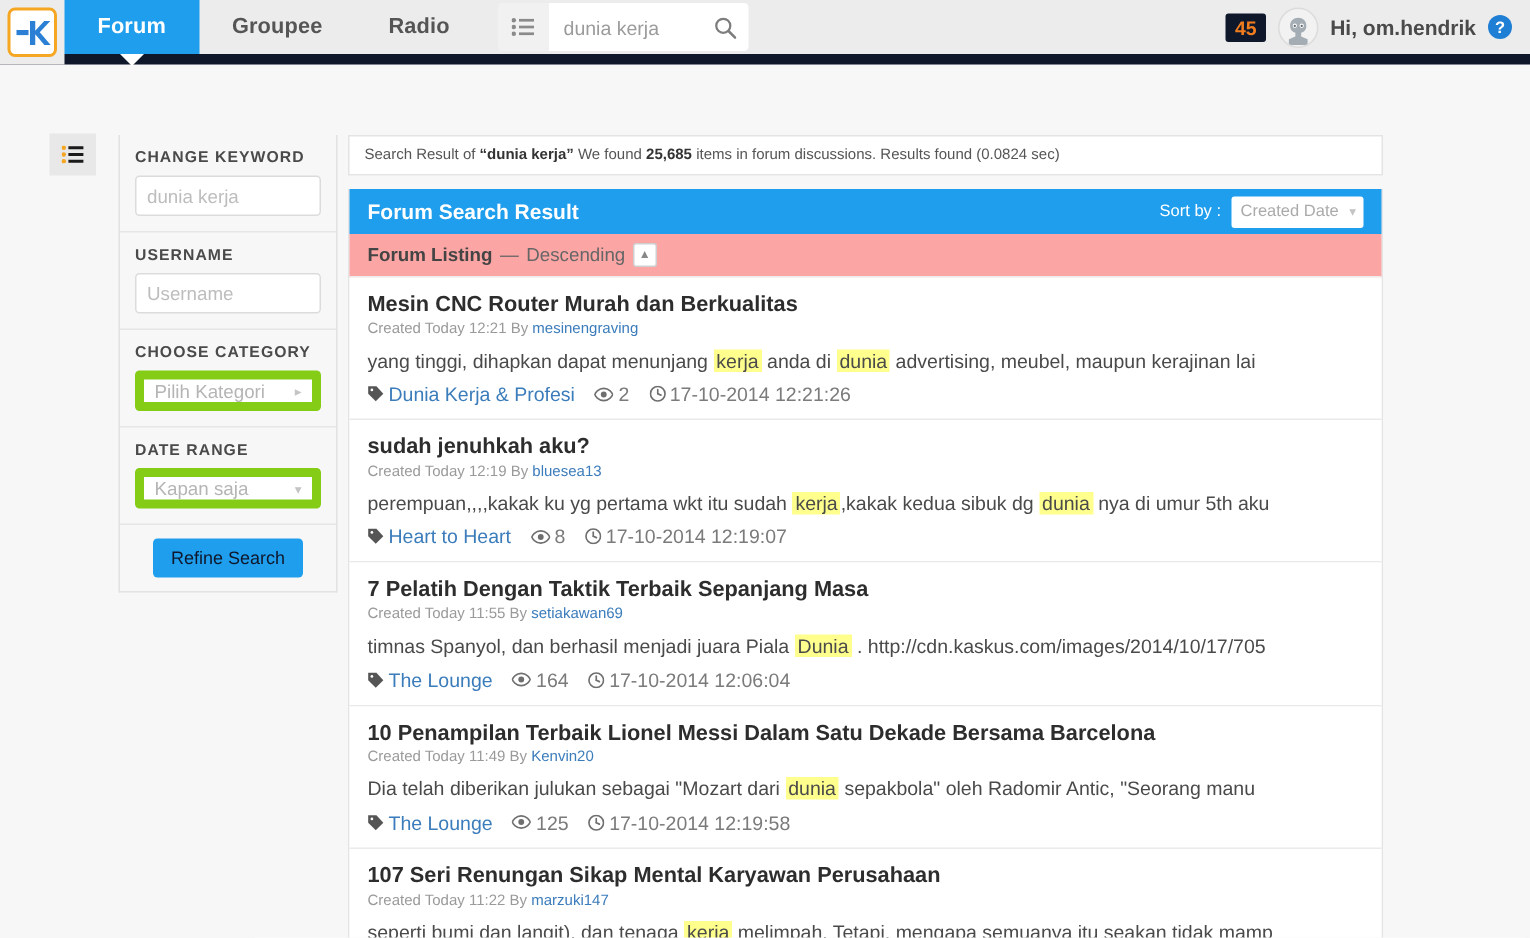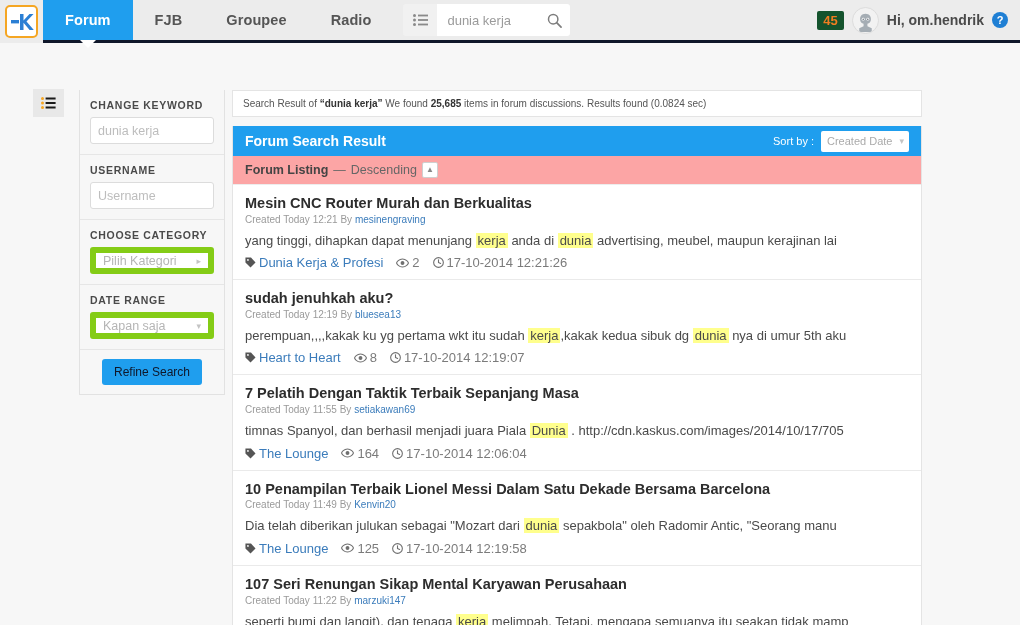--- a/index.html
+++ b/index.html
@@ -8,21 +8,21 @@
     width:1020px; height:625px; overflow:hidden;
     background:#f7f7f7;
     font-family:"Liberation Sans", sans-serif;
     font-size:13px; color:#333;
     -webkit-font-smoothing:antialiased;
   }
 
   
   #topnav {
     position:relative; height:43px; background:#ececec;
-    border-bottom:3px solid #0f172a;
+    border-bottom:7px solid #0f172a;
     display:flex; align-items:stretch;
   }
   #logo-box {
     width:43px; min-width:43px; height:43px;
     display:flex; align-items:center; justify-content:center;
     background:#ececec;
   }
   #logo-inner {
     width:33px; height:33px; background:#fff;
     border:2px solid #f5a623; border-radius:5px;
@@ -64,21 +64,21 @@
     font-size:13px; color:#8e8e8e; width:100%;
   }
   #nav-search-input::placeholder { color:#9b9b9b; }
   #nav-search-btn { cursor:pointer; display:flex; align-items:center; padding-left:4px;}
 
   #nav-right {
     margin-left:auto; display:flex; align-items:center;
     padding-right:12px; gap:8px;
   }
   #notif-badge {
-    background:#14532d; color:#ef7d20; font-size:13px;
+    background:#0f172a; color:#ef7d20; font-size:13px;
     font-weight:bold; padding:2px 6px; border-radius:2px;
   }
   #avatar {
     width:27px; height:27px; border-radius:50%;
     background:#f0f0f0; border:1px solid #dcdcdc;
     display:flex; align-items:center; justify-content:center;
     overflow:hidden;
   }
   #greeting { font-size:14px; font-weight:bold; color:#4a4a4a; }
   #help-icon { cursor:pointer; display:flex; align-items:center; }
@@ -204,21 +204,20 @@
   <div id="logo-box">
     <div id="logo-inner">
       <svg width="24" height="22" viewBox="0 0 24 22">
         <rect x="1" y="9" width="8" height="3.4" fill="#2b7fd4"></rect>
         <path d="M10 3 L13.5 3 L13.5 9.5 L19.5 3 L23.5 3 L16.5 10.5 L23.8 19 L19.6 19 L13.5 11.8 L13.5 19 L10 19 Z" fill="#2b7fd4"></path>
       </svg>
     </div>
   </div>
 
   <div class="navtab active">Forum</div>
-  <div class="navtab">FJB</div>
   <div class="navtab">Groupee</div>
   <div class="navtab">Radio</div>
 
   <div id="nav-search-wrap">
     <div id="nav-cat-btn">
       <svg width="15" height="12" viewBox="0 0 15 12">
         <circle cx="1.5" cy="1.5" r="1.5" fill="#8a8a8a"></circle>
           <rect x="5" y="0.6" width="10" height="1.8" fill="#8a8a8a"></rect>
         <circle cx="1.5" cy="6" r="1.5" fill="#8a8a8a"></circle>
           <rect x="5" y="5.1" width="10" height="1.8" fill="#8a8a8a"></rect>

